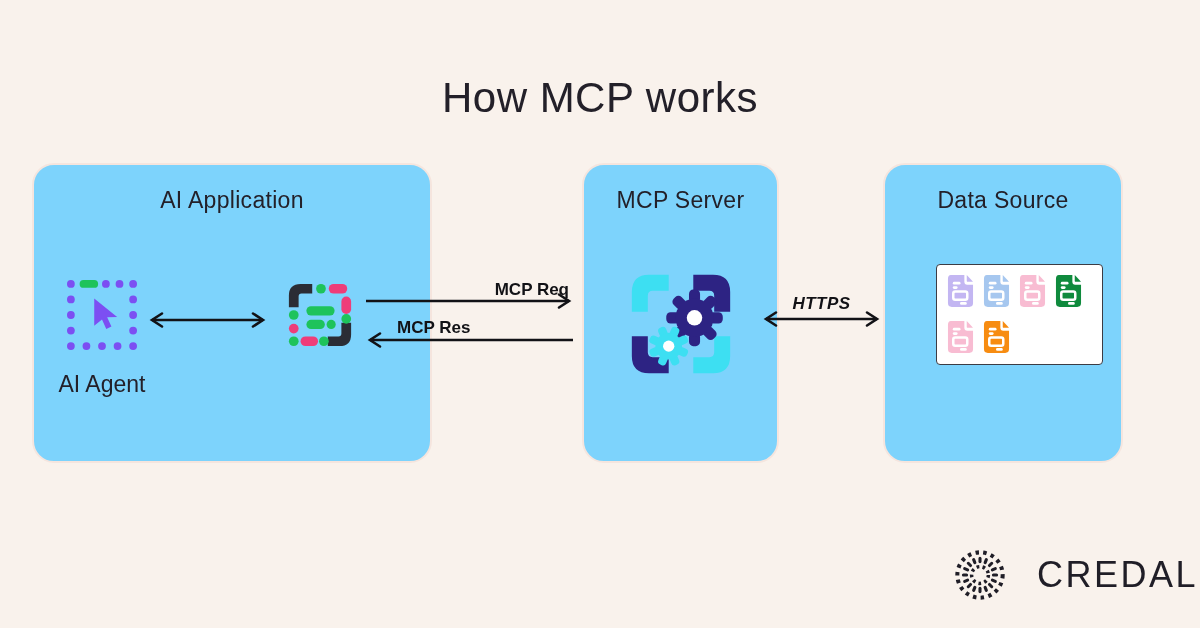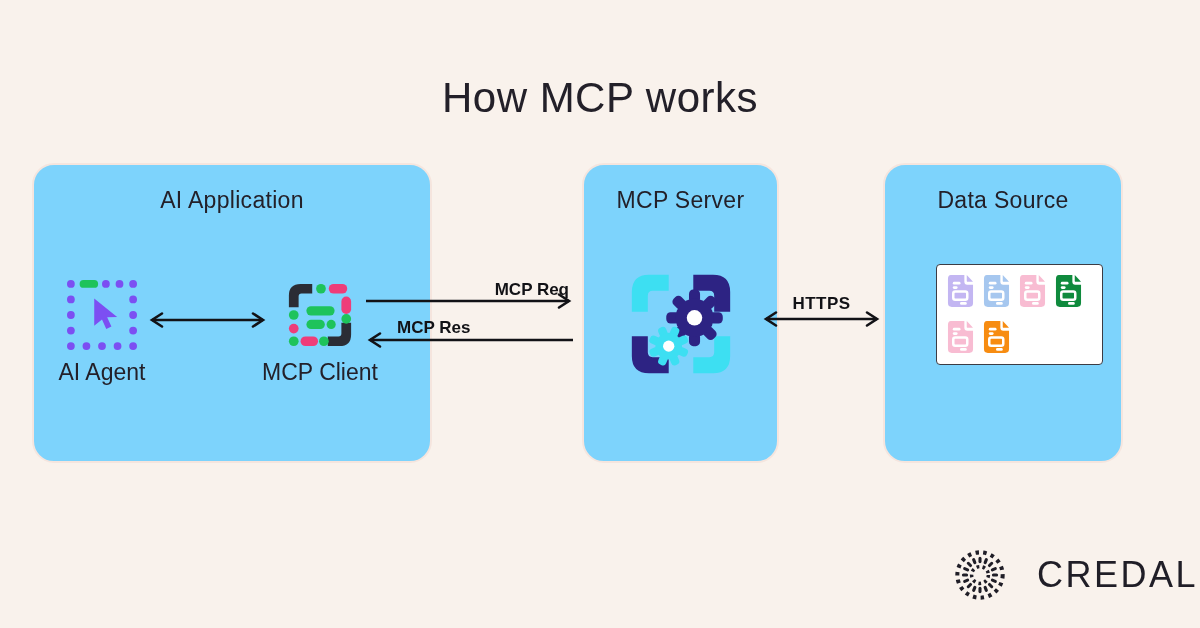--- a/index.html
+++ b/index.html
@@ -28,34 +28,34 @@
   .card-data{left:847px;width:240px;margin-left:36px;}
   .card-title{
     position:absolute;top:22px;left:0;right:0;text-align:center;
     font-size:23px;font-weight:500;letter-spacing:.3px;color:var(--text);
   }
   .node-icon{position:absolute;}
   .agent-icon{left:33px;top:115px;}
   .client-icon{left:251px;top:115px;}
   .server-icon{left:50%;top:100px;transform:translateX(-50%);}
   .icon-label{
-    position:absolute;top:194px;width:140px;text-align:center;
+    position:absolute;top:206px;width:140px;text-align:center;
     font-size:23px;font-weight:500;color:var(--text);
   }
   .agent-label{left:-2px;}
   .client-label{left:216px;}
   .overlay{position:absolute;inset:0;pointer-events:none;}
   .aline{stroke:var(--arrow);stroke-width:2.6;fill:none;}
   .ahead{stroke:var(--arrow);stroke-width:2.6;fill:none;stroke-linecap:round;stroke-linejoin:miter;}
   .arrow-label{
     position:absolute;font-size:17px;line-height:19px;font-weight:700;color:var(--arrow);
   }
   .req-label{left:434px;top:280px;width:135px;text-align:right;}
   .res-label{left:381px;top:318px;margin-left:16px;}
-  .https-label{left:766px;top:294px;width:111px;text-align:center;letter-spacing:.5px;}
+  .https-label{left:766px;top:294px;width:111px;text-align:center;letter-spacing:.5px;font-style:italic;}
   .doc-frame{
     position:absolute;left:51px;top:99px;width:167px;height:101px;
     background:#fff;border:1.5px solid #3c3c44;border-radius:4px;
     display:flex;flex-wrap:wrap;align-content:flex-start;
     gap:13px 9px;padding:10px 0 0 10px;
   }
   .doc-icon{display:block;}
   .f-purple{fill:var(--purple);} .f-green{fill:var(--green);} .f-pink{fill:var(--pink);}
   .f-dark{fill:var(--dark);} .f-cyan{fill:var(--cyan);} .f-navy{fill:var(--navy);}
   .logo-fill{fill:var(--logo);} .logo-stroke{stroke:var(--logo);fill:none;}
@@ -112,21 +112,20 @@
       <circle cx="9" cy="36" r="5" class="f-green"></circle>
       <circle cx="9" cy="50" r="5" class="f-pink"></circle>
       <circle cx="9" cy="63" r="5" class="f-green"></circle>
       <rect x="16" y="58" width="18" height="10" rx="5" class="f-pink"></rect>
       <circle cx="40" cy="63" r="5" class="f-green"></circle>
 
       <rect x="22" y="27" width="29" height="9.5" rx="4.75" class="f-green"></rect>
       <rect x="22" y="41" width="19" height="9.5" rx="4.75" class="f-green"></rect>
       <circle cx="47.5" cy="45.7" r="4.7" class="f-green"></circle>
     </svg>
-    <div class="icon-label client-label">MCP Client</div>
   </div>
 
   <div class="card card-server">
     <div class="card-title">MCP Server</div>
     <svg class="node-icon server-icon" width="118" height="118" viewBox="0 0 96 96">
       <path class="f-cyan" d="M8,38 V22 Q8,8 22,8 H38 V21 H25 Q21,21 21,25 V38 Z"></path>
       <path class="f-navy" d="M58,8 H74 Q88,8 88,22 V38 H75 V25 Q75,21 71,21 H58 Z"></path>
       <path class="f-navy" d="M8,58 H21 V71 Q21,75 25,75 H38 V88 H22 Q8,88 8,74 V58 Z"></path>
       <path class="f-cyan" d="M88,58 V74 Q88,88 74,88 H58 V75 H71 Q75,75 75,71 V58 Z"></path>
       <g transform="translate(59,43)">

